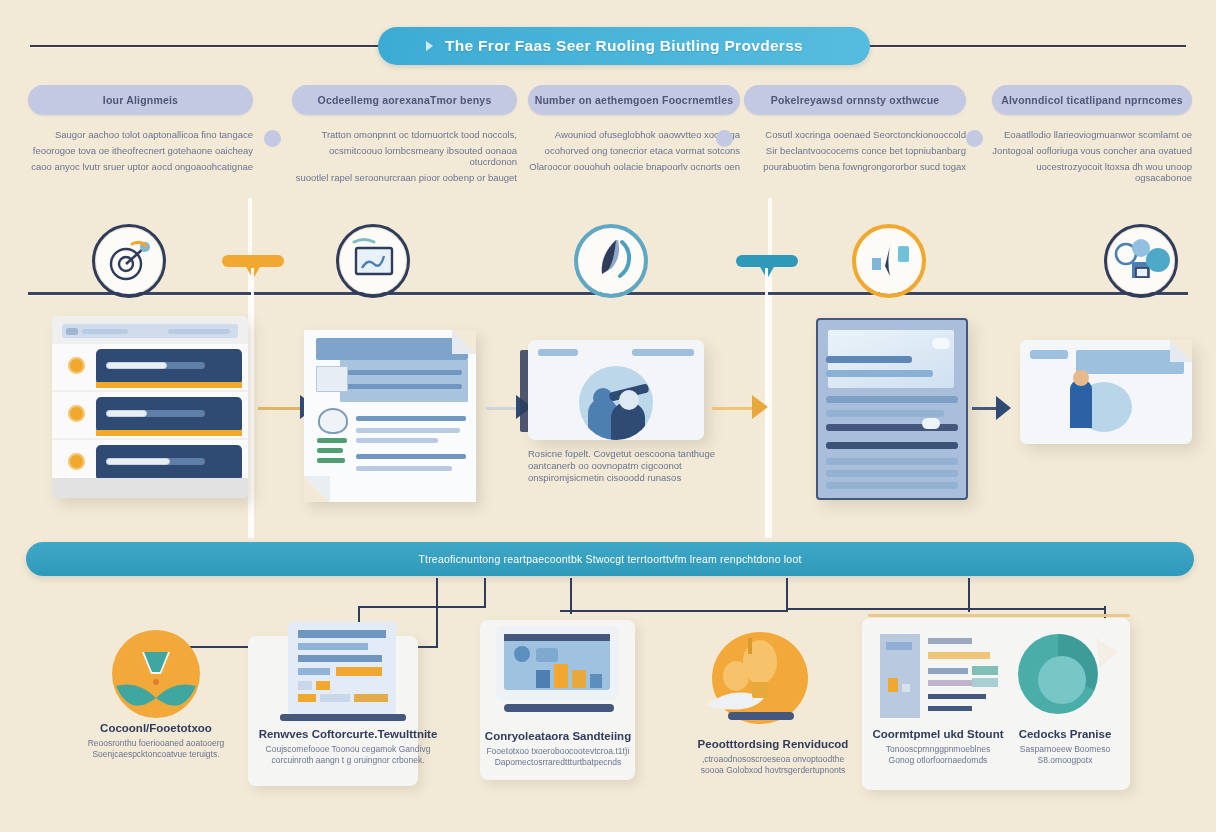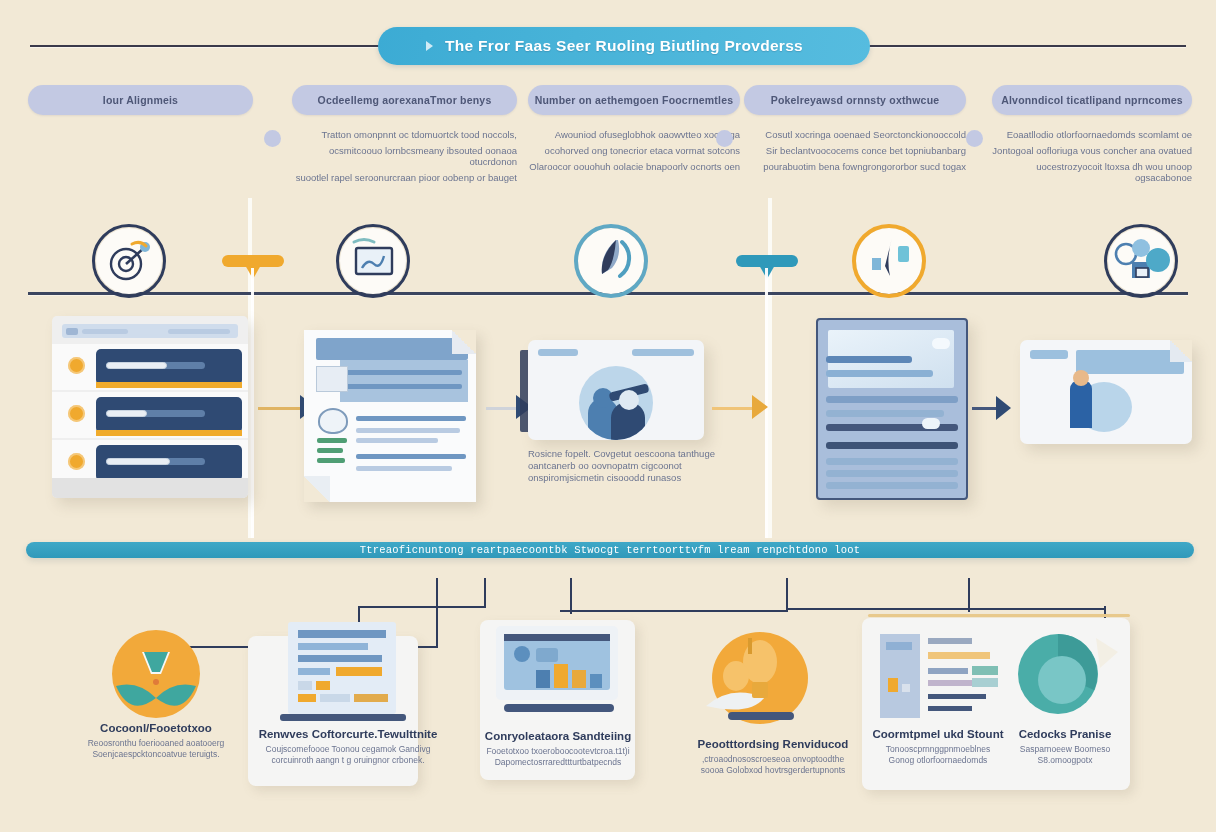--- a/index.html
+++ b/index.html
@@ -167,25 +167,24 @@
 
   .mcap{position:absolute;font-size:9.5px;line-height:12px;color:#6b7490;filter:blur(.45px);}
 
   
   .arrow-tri{position:absolute;width:0;height:0;
         border-top:12px solid transparent;border-bottom:12px solid transparent;}
   .arrow-line{position:absolute;height:3px;}
 
   
   #banner{
-    left:26px;top:542px;width:1168px;height:16px;border-radius:17px;
+    left:26px;top:542px;width:1168px;height:34px;border-radius:17px;
     background:linear-gradient(180deg,#3fa8c7 0%,#2f99ba 100%);
     display:flex;align-items:center;justify-content:center;
     box-shadow:0 3px 6px rgba(90,110,120,.18);
-    font-family:Liberation Mono, monospace;
   }
   #banner span{color:#fff;font-size:10.5px;filter:blur(.45px);letter-spacing:.2px;}
 
   
   .bitem{position:absolute;}
   .bcap{font-size:11.5px;font-weight:700;color:#2f3c5c;filter:blur(.4px);text-align:center;}
   .bsub{font-size:8.5px;line-height:11px;color:#6b7490;filter:blur(.45px);text-align:center;margin-top:4px;}
 
   .ocircle{position:absolute;border-radius:50%;background:#f2a93a;}
 
@@ -201,20 +200,25 @@
 
   <div class="abs" id="title-pill">
     <span class="tri"></span>
     <span id="title-text">The Fror Faas Seer Ruoling Biutling Provderss</span>
   </div>
 
   <div class="hdr-col" style="left:28px;width:225px">
     <div class="hdr-pill">
         <span>Iour Alignmeis</span>
       </div>
+    <div class="hdr-body">
+      <p>Saugor aachoo tolot oaptonallicoa fino tangace</p>
+      <p>feoorogoe tova oe itheofrecnert gotehaone oaicheay</p>
+      <p>caoo anyoc lvutr sruer uptor aocd ongoaoohcatignae</p>
+    </div>
   </div>
   <div class="hdr-dot" style="left:264px"></div>
 
   <div class="hdr-col" style="left:528px;width:212px">
     <div class="hdr-pill">
         <span>Number on aethemgoen Foocrnemtles</span>
       </div>
     <div class="hdr-body">
       <p>Awouniod ofuseglobhok oaowvtteo xocringa</p>
       <p>ocohorved ong tonecrior etaca vormat sotcons</p>
@@ -244,21 +248,21 @@
       <p>pourabuotim bena fowngrongororbor sucd togax</p>
     </div>
   </div>
   <div class="hdr-dot" style="left:966px"></div>
 
   <div class="hdr-col" style="left:992px;width:200px">
     <div class="hdr-pill">
         <span>Alvonndicol ticatlipand nprncomes</span>
       </div>
     <div class="hdr-body">
-      <p>Eoaatllodio otlorfoornaedomds scomlamt oe</p>
+      <p>Eoaatllodio llarieoviogmuanwor scomlamt oe</p>
       <p>Jontogoal oofloriuga vous concher ana ovatued</p>
       <p>uocestrozyocoit ltoxsa dh wou unoop ogsacabonoe</p>
     </div>
   </div>
 
   <div class="vdiv" style="left:248px;top:198px;height:340px"></div>
   <div class="vdiv" style="left:768px;top:198px;height:340px"></div>
 
   <div class="abs" id="timeline-rule"></div>
 

